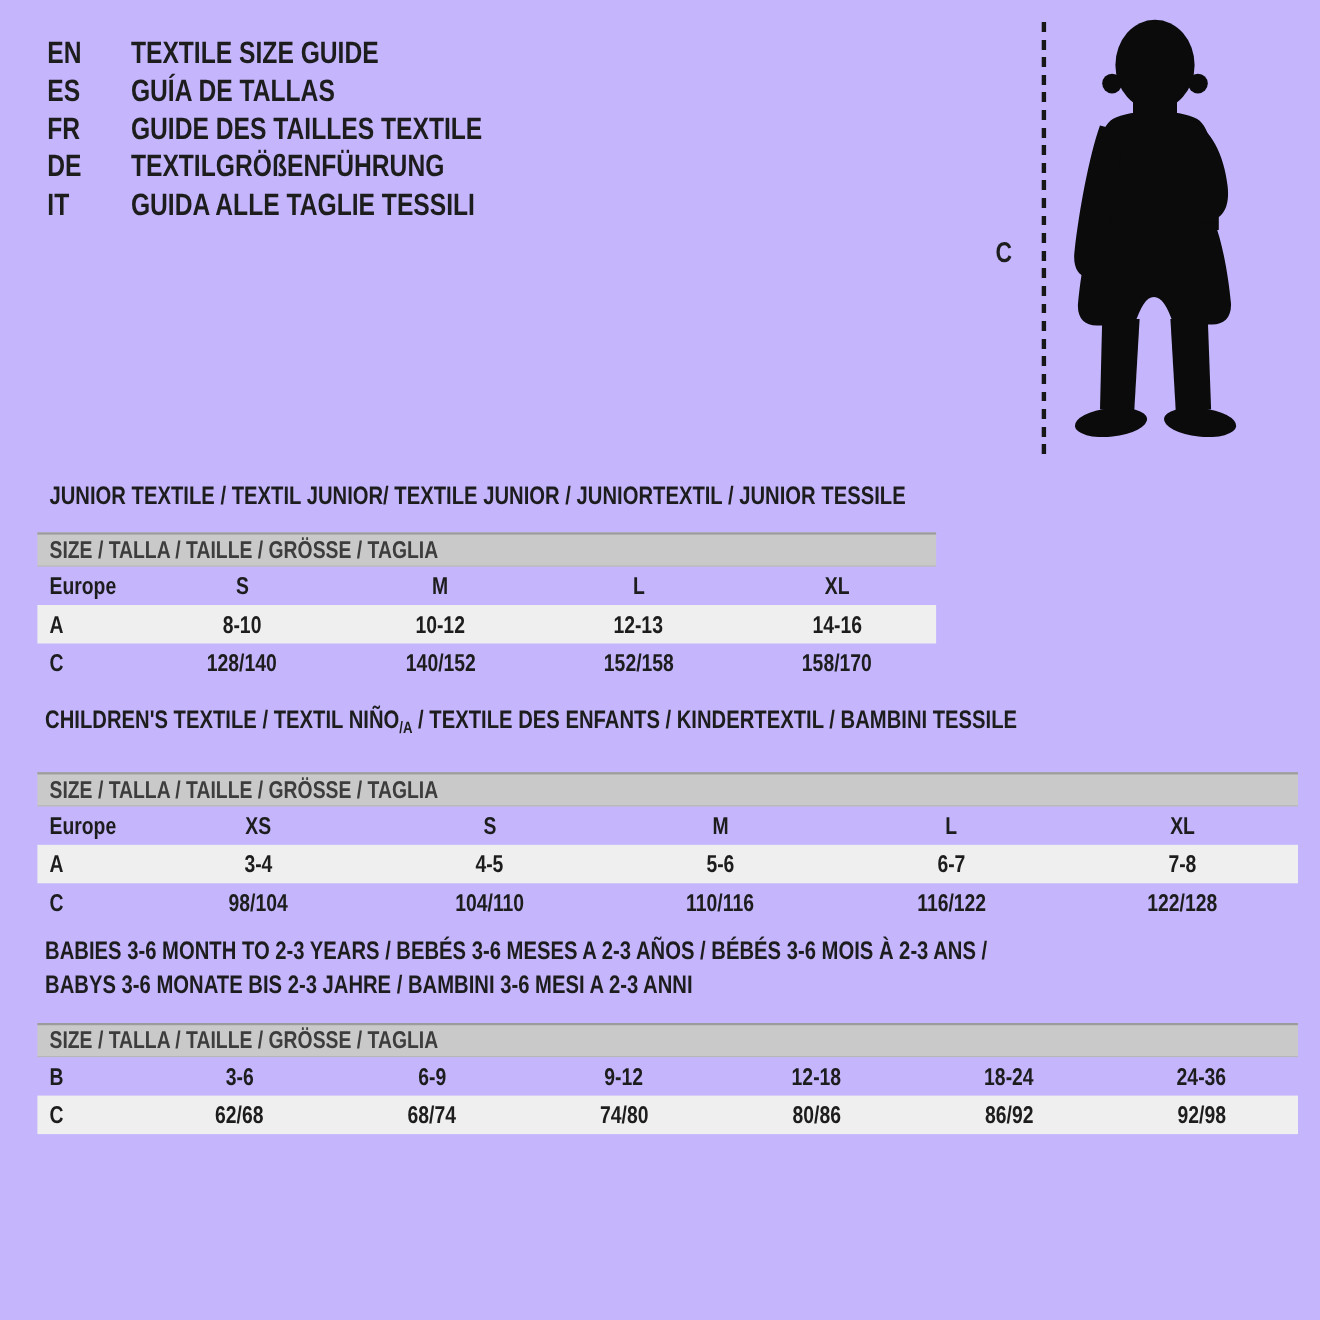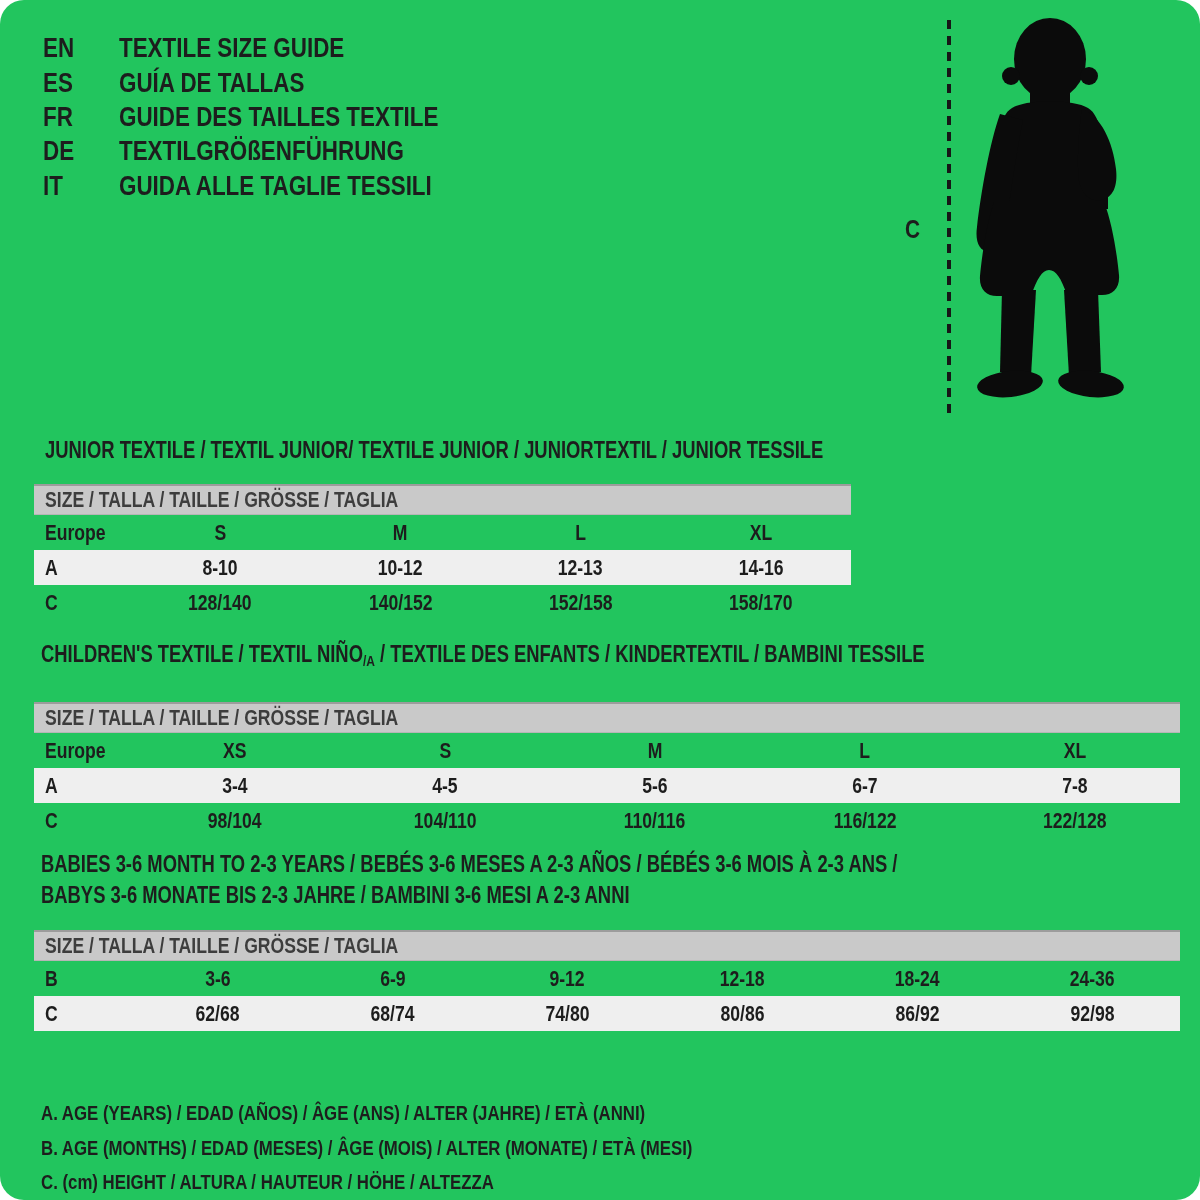--- a/index.html
+++ b/index.html
@@ -4,21 +4,21 @@
 <style>
   html,body { margin:0; padding:0; }
   body {
     width:1200px; height:1200px;
     background:#ffffff;
     font-family:"Liberation Sans", sans-serif;
     color:#1d1d1d;
     position:relative;
     overflow:hidden;
   }
-  .page { position:absolute; inset:0; background:#22c55e;border-radius:24px; }
+  .page { position:absolute; inset:0; background:#c4b5fd; }
 
   
   .cx  { display:inline-block; white-space:nowrap; }
   .cxl { transform:scaleX(0.8); transform-origin:0 50%; }
   .cxc { transform:scaleX(0.8); transform-origin:50% 50%; }
 
   
   .langs { position:absolute; left:43px; top:31px; }
   .lang-row { height:34.4px; display:flex; align-items:center;
               font-size:28px; font-weight:bold; }
@@ -267,19 +267,14 @@
         </div>
       <div class="tcell">
           <span class="cx cxc">86/92</span>
         </div>
       <div class="tcell">
           <span class="cx cxc">92/98</span>
         </div>
     </div>
   </div>
 
-  <div class="legend">
-    <div class="legend-line cx cxl">A. AGE (YEARS) / EDAD (AÑOS) / ÂGE (ANS) / ALTER (JAHRE) / ETÀ (ANNI)</div>
-    <div class="legend-line cx cxl">B. AGE (MONTHS) / EDAD (MESES) / ÂGE (MOIS) / ALTER (MONATE) / ETÀ (MESI)</div>
-    <div class="legend-line cx cxl">C. (cm) HEIGHT / ALTURA / HAUTEUR / HÖHE / ALTEZZA</div>
-  </div>
 
 </div>
 
 </body></html>

